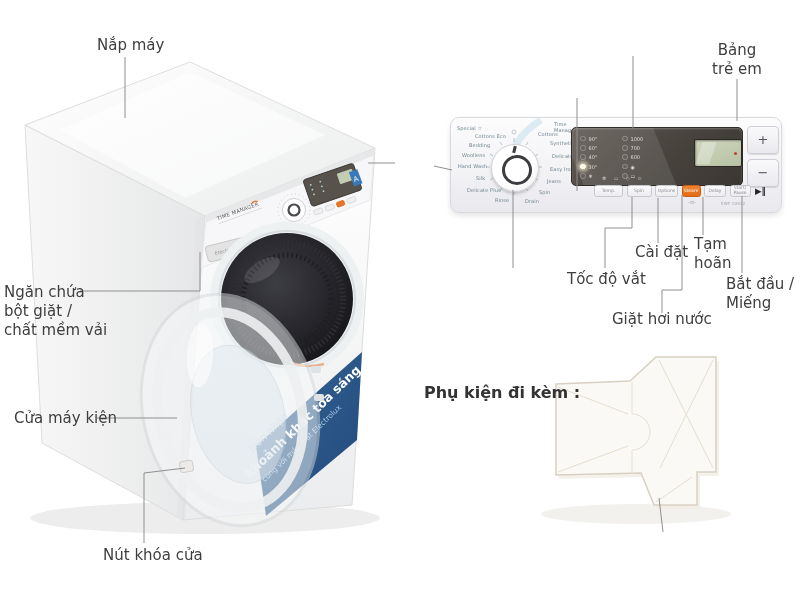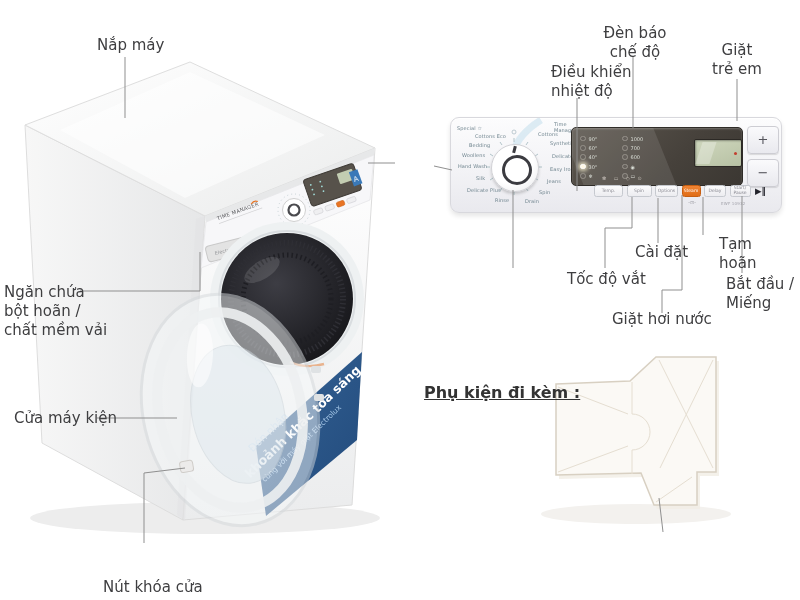--- a/index.html
+++ b/index.html
@@ -3,21 +3,21 @@
 <meta charset="utf-8">
 <style>
   html,body{margin:0;padding:0;background:#fff;}
   .stage{position:relative;width:800px;height:600px;background:#ffffff;overflow:hidden;
          font-family:"DejaVu Sans","Liberation Sans",sans-serif;}
   svg{display:block;}
   .layer{position:absolute;left:0;top:0;}
   
   .label{position:absolute;font-size:15px;color:#3e3e40;line-height:1.25;white-space:pre-line;z-index:4;}
   .label.center{text-align:center;}
-  .label.bold{font-weight:bold;font-size:16px;color:#333;text-decoration:underline;}
+  .label.bold{font-weight:bold;font-size:16px;color:#333;}
   
   .panel{position:absolute;left:450px;top:117px;width:330px;height:94px;z-index:2;
          background:linear-gradient(180deg,#fcfcfd 0%,#f3f3f6 55%,#e9e9ee 100%);
          border:1px solid #d8d8dd;border-radius:9px;
          box-shadow:0 3px 5px rgba(0,0,0,0.10), inset 0 1px 0 #ffffff;}
   .panel-deco{position:absolute;left:0;top:0;}
   .knob-outer{position:absolute;left:40px;top:26px;width:46px;height:46px;border-radius:50%;
          background:radial-gradient(circle at 40% 35%,#ffffff 55%,#e7e7ea);
          border:1px solid #d2d2d6;box-shadow:0 2px 3px rgba(0,0,0,0.18);}
   .knob-ring{position:absolute;left:10px;top:10px;width:24px;height:24px;border-radius:50%;
@@ -316,32 +316,28 @@
       <path d="M658,243 V198"></path>
       <path d="M703,235 V197"></path>
       <path d="M682,195 V290 H662 V313"></path>
       <path d="M742,196 V273"></path>
       <path d="M659,498 L663,532"></path>
     </g>
   </svg>
 
   <div class="label" style="left:97px;top:36px">Nắp máy</div>
   <div class="label" style="left:4px;top:283px">Ngăn chứa
-bột hoãn /
+bột giặt /
 chất mềm vải</div>
   <div class="label" style="left:14px;top:409px">Cửa máy kiện</div>
-  <div class="label" style="left:103px;top:578px">Nút khóa cửa</div>
-  <div class="label center" style="left:598px;top:24px;width:74px">Đèn báo
-chế độ</div>
-  <div class="label center" style="left:703px;top:41px;width:68px">Giặt
+  <div class="label" style="left:103px;top:546px">Nút khóa cửa</div>
+  <div class="label center" style="left:703px;top:41px;width:68px">Bảng
 trẻ em</div>
-  <div class="label" style="left:551px;top:63px">Điều khiển
-nhiệt độ</div>
   <div class="label" style="left:567px;top:270px">Tốc độ vắt</div>
   <div class="label" style="left:635px;top:243px">Cài đặt</div>
-  <div class="label" style="left:719px;top:235px">Tạm
+  <div class="label" style="left:694px;top:235px">Tạm
 hoãn</div>
   <div class="label" style="left:612px;top:310px">Giặt hơi nước</div>
   <div class="label" style="left:726px;top:275px">Bắt đầu /
 Miếng</div>
   <div class="label bold" style="left:424px;top:383px">Phụ kiện đi kèm :</div>
 
 </div>
 
 </body></html>

